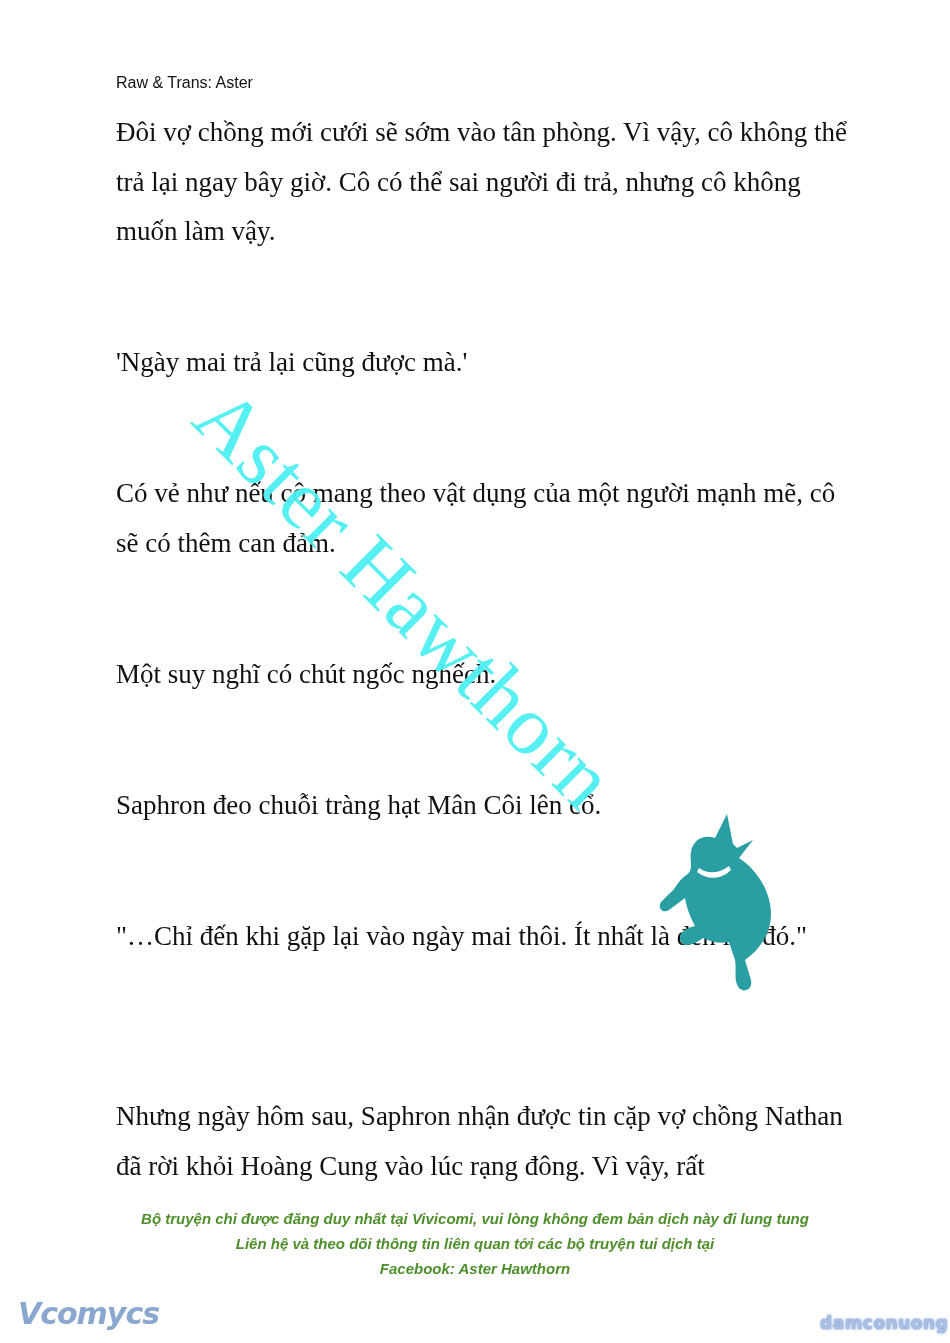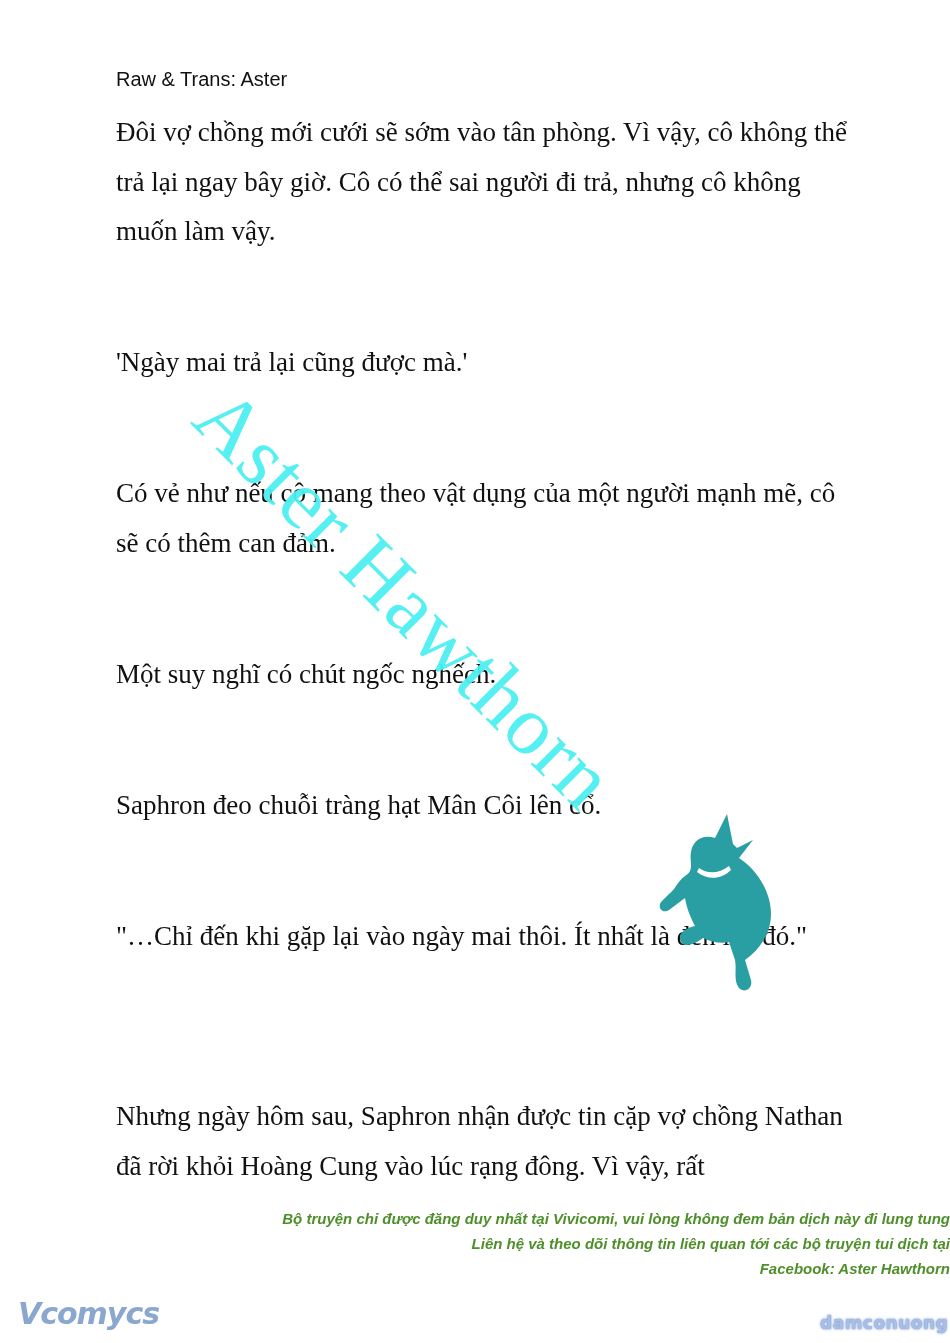--- a/index.html
+++ b/index.html
@@ -2,30 +2,30 @@
 <html><head>
 <meta charset="utf-8">
 <style>
   html, body { margin: 0; padding: 0; }
   body {
     width: 950px; height: 1343px; background: #ffffff;
     position: relative; overflow: hidden;
   }
   .page { position: absolute; inset: 0; }
   .credit {
-    position: absolute; left: 116px; top: 68px;
-    font-family: "Liberation Sans", sans-serif; font-size: 20px; color: #111;
+    position: absolute; left: 116px; top: 74px;
+    font-family: "Liberation Sans", sans-serif; font-size: 16px; color: #111;
   }
   .para {
     position: absolute; left: 116px; width: 740px;
     font-family: "Liberation Serif", serif; font-size: 27px; line-height: 49.5px;
     color: #111; margin: 0;
   }
   .footer-note {
-    position: absolute; left: 0; width: 950px; text-align: right;
+    position: absolute; left: 0; width: 950px; text-align: center;
     font-family: "Liberation Sans", sans-serif; font-style: italic; font-weight: bold;
     font-size: 15px; color: #4f8f2b; line-height: 25px;
   }
   .watermark {
     position: absolute; left: 405px; top: 598px;
     transform: translate(-50%, -50%) rotate(45deg);
     font-family: "Liberation Serif", serif; font-size: 84px; white-space: nowrap;
     color: #4ff0f2; opacity: 0.95; pointer-events: none; letter-spacing: 1px;
   }
   .cat { position: absolute; left: 655px; top: 810px; width: 125px; height: 185px; }

